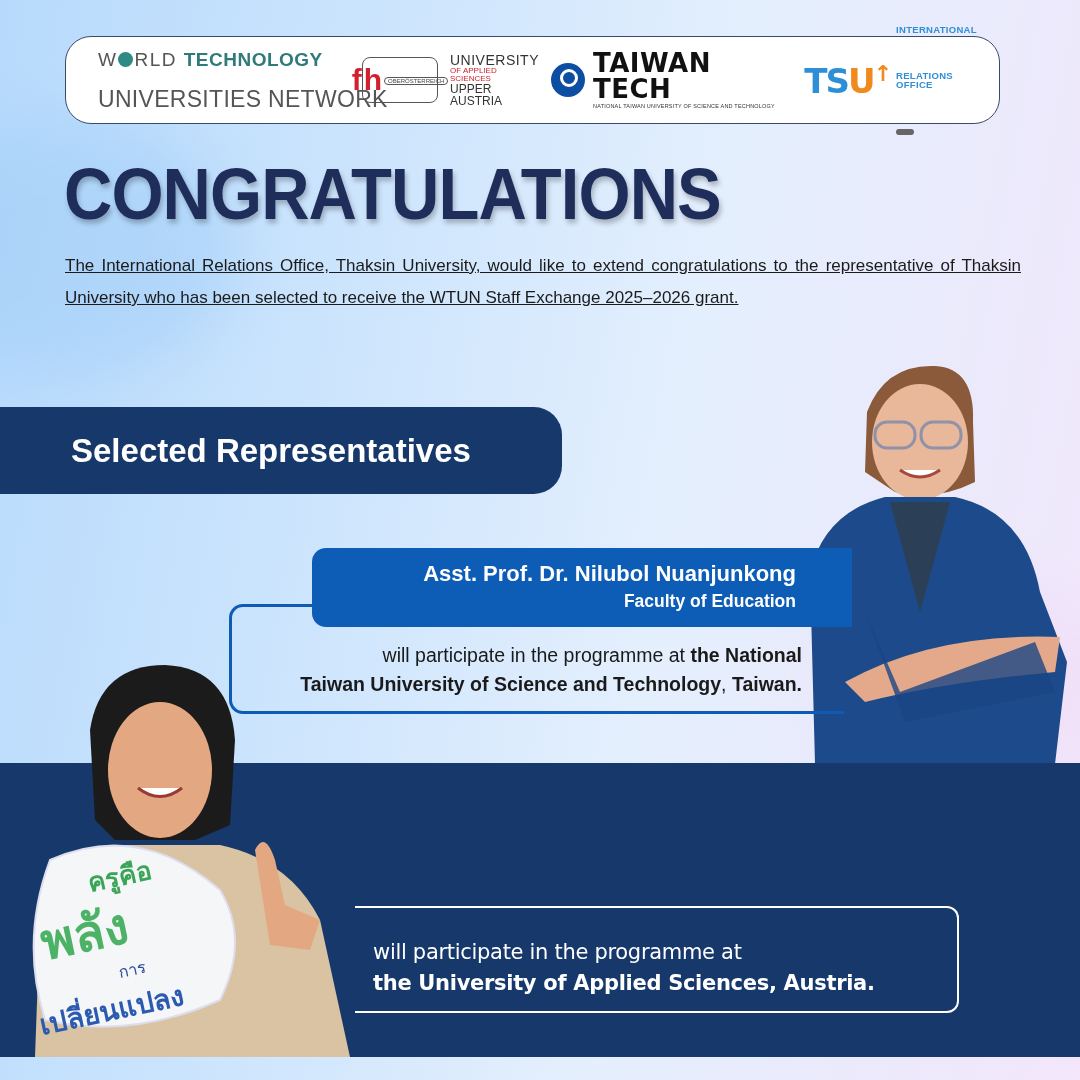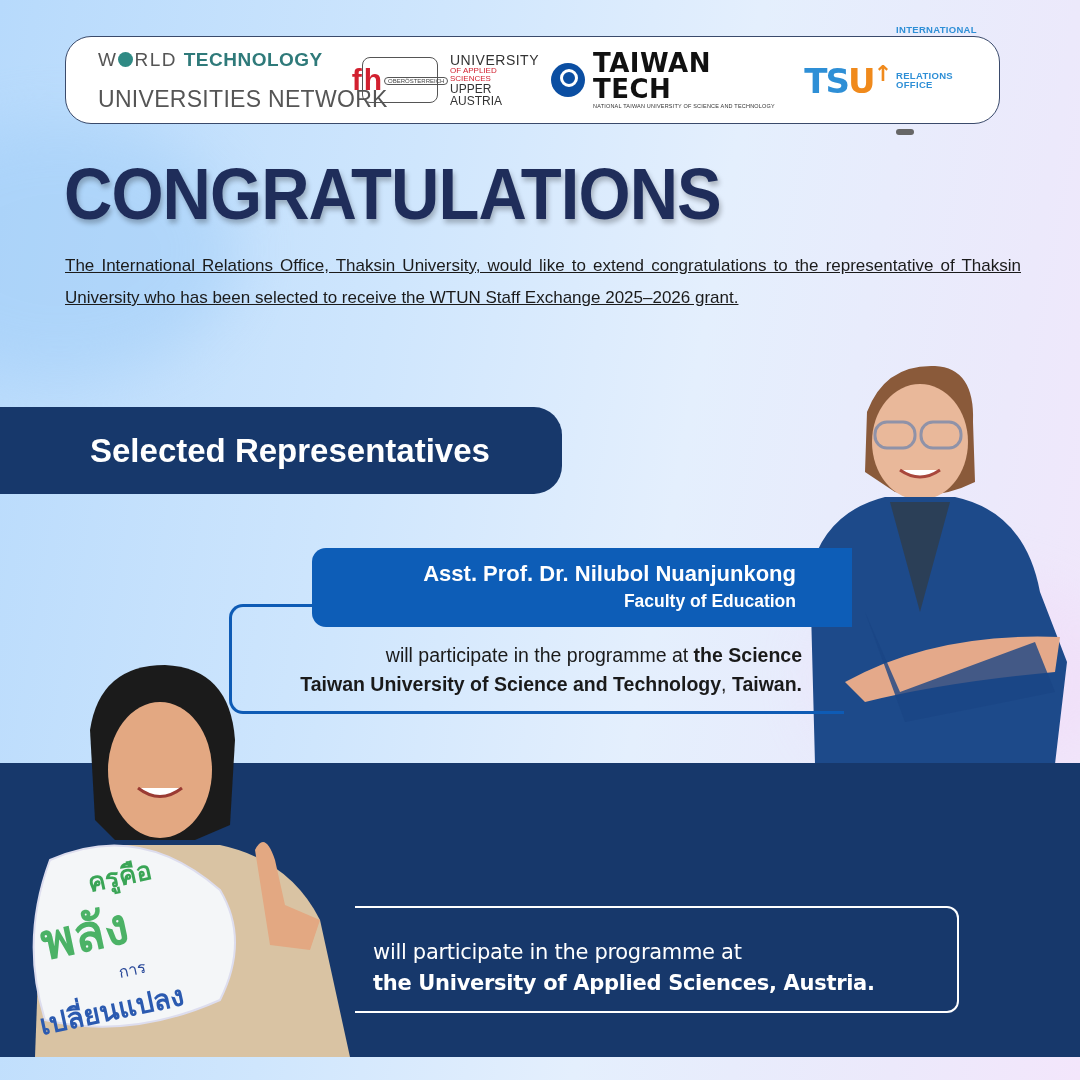--- a/index.html
+++ b/index.html
@@ -62,21 +62,21 @@
   }
   .intro {
     position: absolute; left: 65px; top: 250px; width: 956px;
     font-size: 17px; line-height: 32px; color: #1b1b1b; text-align: justify; text-decoration: underline;
   }
 
   
   .reps-tab {
     position: absolute; left: 0; top: 407px; width: 562px; height: 87px;
     background: #17386b; border-radius: 0 28px 28px 0;
-    display: flex; align-items: center; padding-left: 90px;
+    display: flex; align-items: center; padding-left: 71px;
   }
   .reps-tab span { color: #fff; font-size: 33px; font-weight: bold; }
 
   
   .p1-outline {
     position: absolute; left: 229px; top: 604px; width: 615px; height: 110px;
     border: 3px solid #0e5bb5; border-right: none; border-radius: 14px 0 0 14px;
   }
   .p1-head {
     position: absolute; left: 312px; top: 548px; width: 540px; height: 79px;
@@ -181,21 +181,21 @@
     <path d="M40 320 Q130 270 255 275 L250 310 Q140 320 60 340 Z" fill="#e4a98a"></path>
     <path d="M60 250 L95 330 L230 280 L250 330 L100 360 Z" fill="#1a4584" opacity="0.8"></path>
   </svg>
 
   <div class="p1-outline"></div>
   <div class="p1-head">
     <div class="p1-name">Asst. Prof. Dr. Nilubol Nuanjunkong</div>
     <div class="p1-fac">Faculty of Education</div>
   </div>
   <div class="p1-body">
-    <span>will participate in the programme at </span><b>the Science</b><br>
+    <span>will participate in the programme at </span><b>the National</b><br>
     <b>Taiwan University of Science and Technology</b><span>, </span><b>Taiwan.</b>
   </div>
 
   <div class="navy-band"></div>
 
   <svg class="photo2" viewBox="0 0 345 397">
     <path d="M70 70 Q80 5 145 5 Q210 8 215 80 L210 165 L175 180 L95 180 L75 160 Z" fill="#1b1b1b"></path>
     <ellipse cx="140" cy="110" rx="52" ry="68" fill="#e3a882"></ellipse>
     <path d="M118 128 Q140 145 162 128" fill="#fff" stroke="#9a3b33" stroke-width="3"></path>
     <path d="M20 260 Q40 195 100 185 L200 185 Q270 200 300 260 L330 397 L15 397 Z" fill="#d9c3a3"></path>

